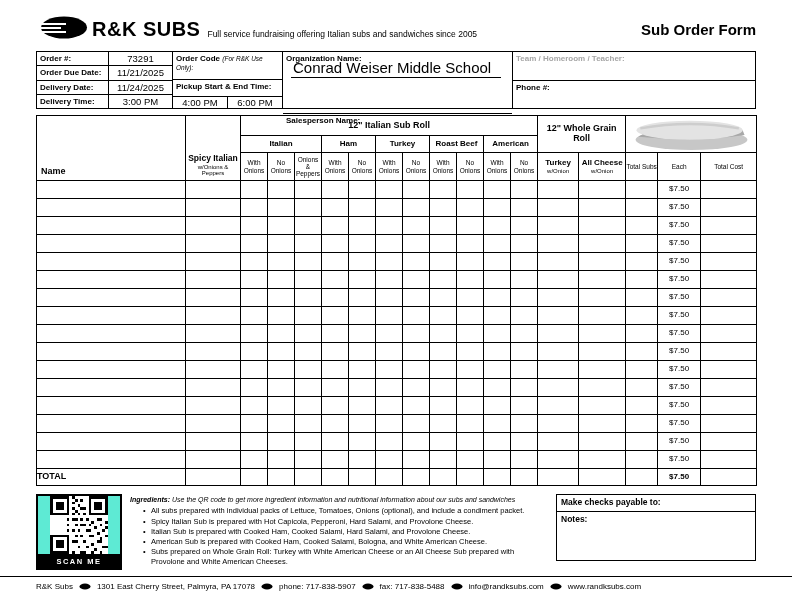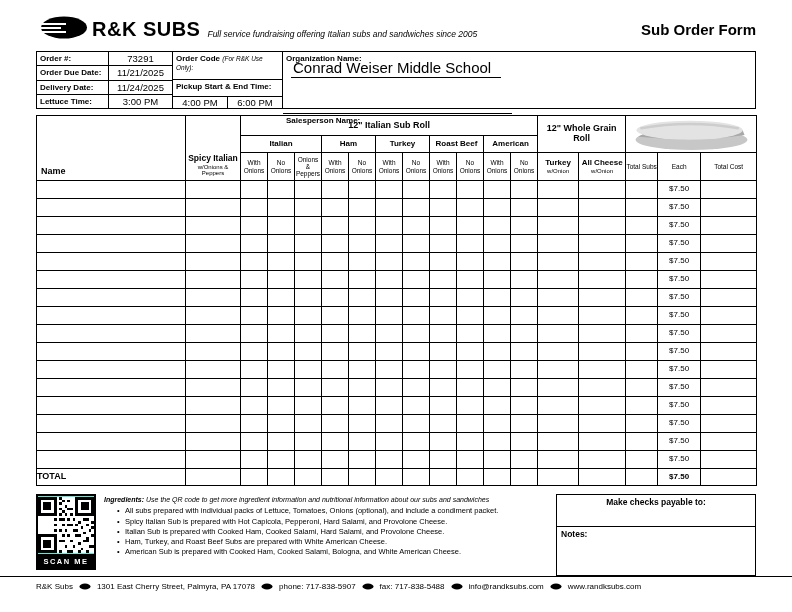--- a/index.html
+++ b/index.html
@@ -4,21 +4,21 @@
 <style>
   * { margin:0; padding:0; box-sizing:border-box; }
   html,body { width:792px; height:612px; background:#fff; color:#000;
     font-family:"Liberation Sans", sans-serif; overflow:hidden; }
   .page { position:absolute; left:36px; top:12px; width:720px; }
 
   
   .hdr { display:flex; align-items:center; height:34px; }
   .brand { display:flex; align-items:center; gap:4px; }
   .brand-name { font-size:20px; font-weight:bold; letter-spacing:.5px; }
-  .tagline { font-style:italic; font-size:8.5px; margin-left:7px; margin-top:10px; }
+  .tagline { font-size:8.5px; margin-left:7px; margin-top:10px; }
   .form-title { margin-left:auto; font-weight:bold; font-size:15px; }
 
   
   .info { display:flex; border:1.5px solid #000; height:58px; margin-top:5px; }
   .icol { display:flex; flex-direction:column; }
   .icol + .icol { border-left:1px solid #000; }
   .icol-left { width:135px; } .icol-mid { width:110px; }
   .icol-org { width:230px;gap:48px; } .icol-right { flex:1; }
   .irow { display:flex; flex:1; }
   .irow + .irow, .icell + .icell, .irow + .icell, .icell + .irow { border-top:1px solid #000; }
@@ -55,33 +55,33 @@
   .wg-col .wsub { font-size:6px; font-weight:normal; }
   th.tot-h { font-size:7.5px; font-weight:bold; }
   .order tbody tr { height:18px; }
   .order td.each { font-size:8px; }
   .order tr.total-row { height:17px; }
   .order td.total-label { text-align:left; font-weight:bold; font-size:9px; padding-left:0; }
   .order td.total-each { font-weight:bold; }
 
   
   .bottom { display:flex; margin-top:8px; gap:8px; align-items:flex-start; }
-  .qr-box { width:60px; border:2px solid #000; background:#5eead4; flex:none; }
+  .qr-box { width:86px; border:2px solid #000; background:#5eead4; flex:none; }
   .qr-box svg { display:block; width:100%; height:58px; }
   .scan-label { background:#000; color:#fff; font-size:7.5px; font-weight:bold;
     text-align:center; padding:2.5px 0; letter-spacing:1.5px; }
   .ing { flex:1; font-size:7.5px; line-height:1.35; padding-top:1px; }
   .ing-intro { font-size:7px; font-style:italic; margin-bottom:2px; }
   .ing-intro .t { font-weight:bold; }
   .ing ul { list-style:none; margin-left:13px; }
   .ing li { padding-left:8px; position:relative; }
   .ing li::before { content:"•"; position:absolute; left:0; }
   .pay { width:200px; flex:none; }
   .pay-box { border:1px solid #000; padding:2px 4px; font-size:8.5px; font-weight:bold; }
-  .pay-box.checks { height:33px;text-align:center; }
+  .pay-box.checks { height:18px; }
   .pay-box.notes { height:49px; border-top:none; }
 
   
   .footer { position:absolute; left:0; top:576px; width:792px; border-top:1.5px solid #000;
     padding:5px 36px 0 36px; display:flex; align-items:center; gap:6px; font-size:8px; }
   .sep svg { display:block; }
 </style>
 </head>
 <body>
 
@@ -111,21 +111,21 @@
       </div>
       <div class="irow">
         <div class="ilabel">Order Due Date:</div>
         <div class="ival">11/21/2025</div>
       </div>
       <div class="irow">
         <div class="ilabel">Delivery Date:</div>
         <div class="ival">11/24/2025</div>
       </div>
       <div class="irow">
-        <div class="ilabel">Lettuce Time:</div>
+        <div class="ilabel">Delivery Time:</div>
         <div class="ival">3:00 PM</div>
       </div>
     </div>
     <div class="icol icol-mid">
       <div class="icell" style="flex:2">
         <span class="lbl">Order Code</span>
         <span class="oc-note">(For R&amp;K Use Only):</span>
       </div>
       <div class="icell">
         <span class="lbl">Pickup Start &amp; End Time:</span>
@@ -135,20 +135,28 @@
         <div class="time">6:00 PM</div>
       </div>
     </div>
     <div class="icol icol-org">
       <div class="icell org-cell">
         <span class="lbl">Organization Name:</span>
         <span class="org-name">Conrad Weiser Middle School</span>
       </div>
       <div class="icell">
         <span class="lbl">Salesperson Name:</span>
+      </div>
+    </div>
+    <div class="icol icol-right">
+      <div class="icell">
+        <span class="lbl team-lbl">Team / Homeroom / Teacher:</span>
+      </div>
+      <div class="icell">
+        <span class="lbl">Phone #:</span>
       </div>
     </div>
   </div>
 
   <table class="order">
     <colgroup>
       <col style="width:149px">
       <col style="width:55px">
       <col span="11" style="width:27px">
       <col style="width:41px">
@@ -624,22 +632,22 @@
     </div>
     <div class="ing">
       <div class="ing-intro">
         <span class="t">Ingredients:</span>
         <span>Use the QR code to get more ingredient information and nutritional information about our subs and sandwiches</span>
       </div>
       <ul>
         <li>All subs prepared with individual packs of Lettuce, Tomatoes, Onions (optional), and include a condiment packet.</li>
         <li>Spicy Italian Sub is prepared with Hot Capicola, Pepperoni, Hard Salami, and Provolone Cheese.</li>
         <li>Italian Sub is prepared with Cooked Ham, Cooked Salami, Hard Salami, and Provolone Cheese.</li>
-        <li>Ham, Turkey, and Roast Beef Subs are prepared with White American Cheese.</li>
         <li>American Sub is prepared with Cooked Ham, Cooked Salami, Bologna, and White American Cheese.</li>
+        <li>Subs prepared on Whole Grain Roll: Turkey with White American Cheese or an All Cheese Sub prepared with Provolone and White American Cheeses.</li>
       </ul>
     </div>
     <div class="pay">
       <div class="pay-box checks">
         <span>Make checks payable to:</span>
       </div>
       <div class="pay-box notes">
         <span>Notes:</span>
       </div>
     </div>

